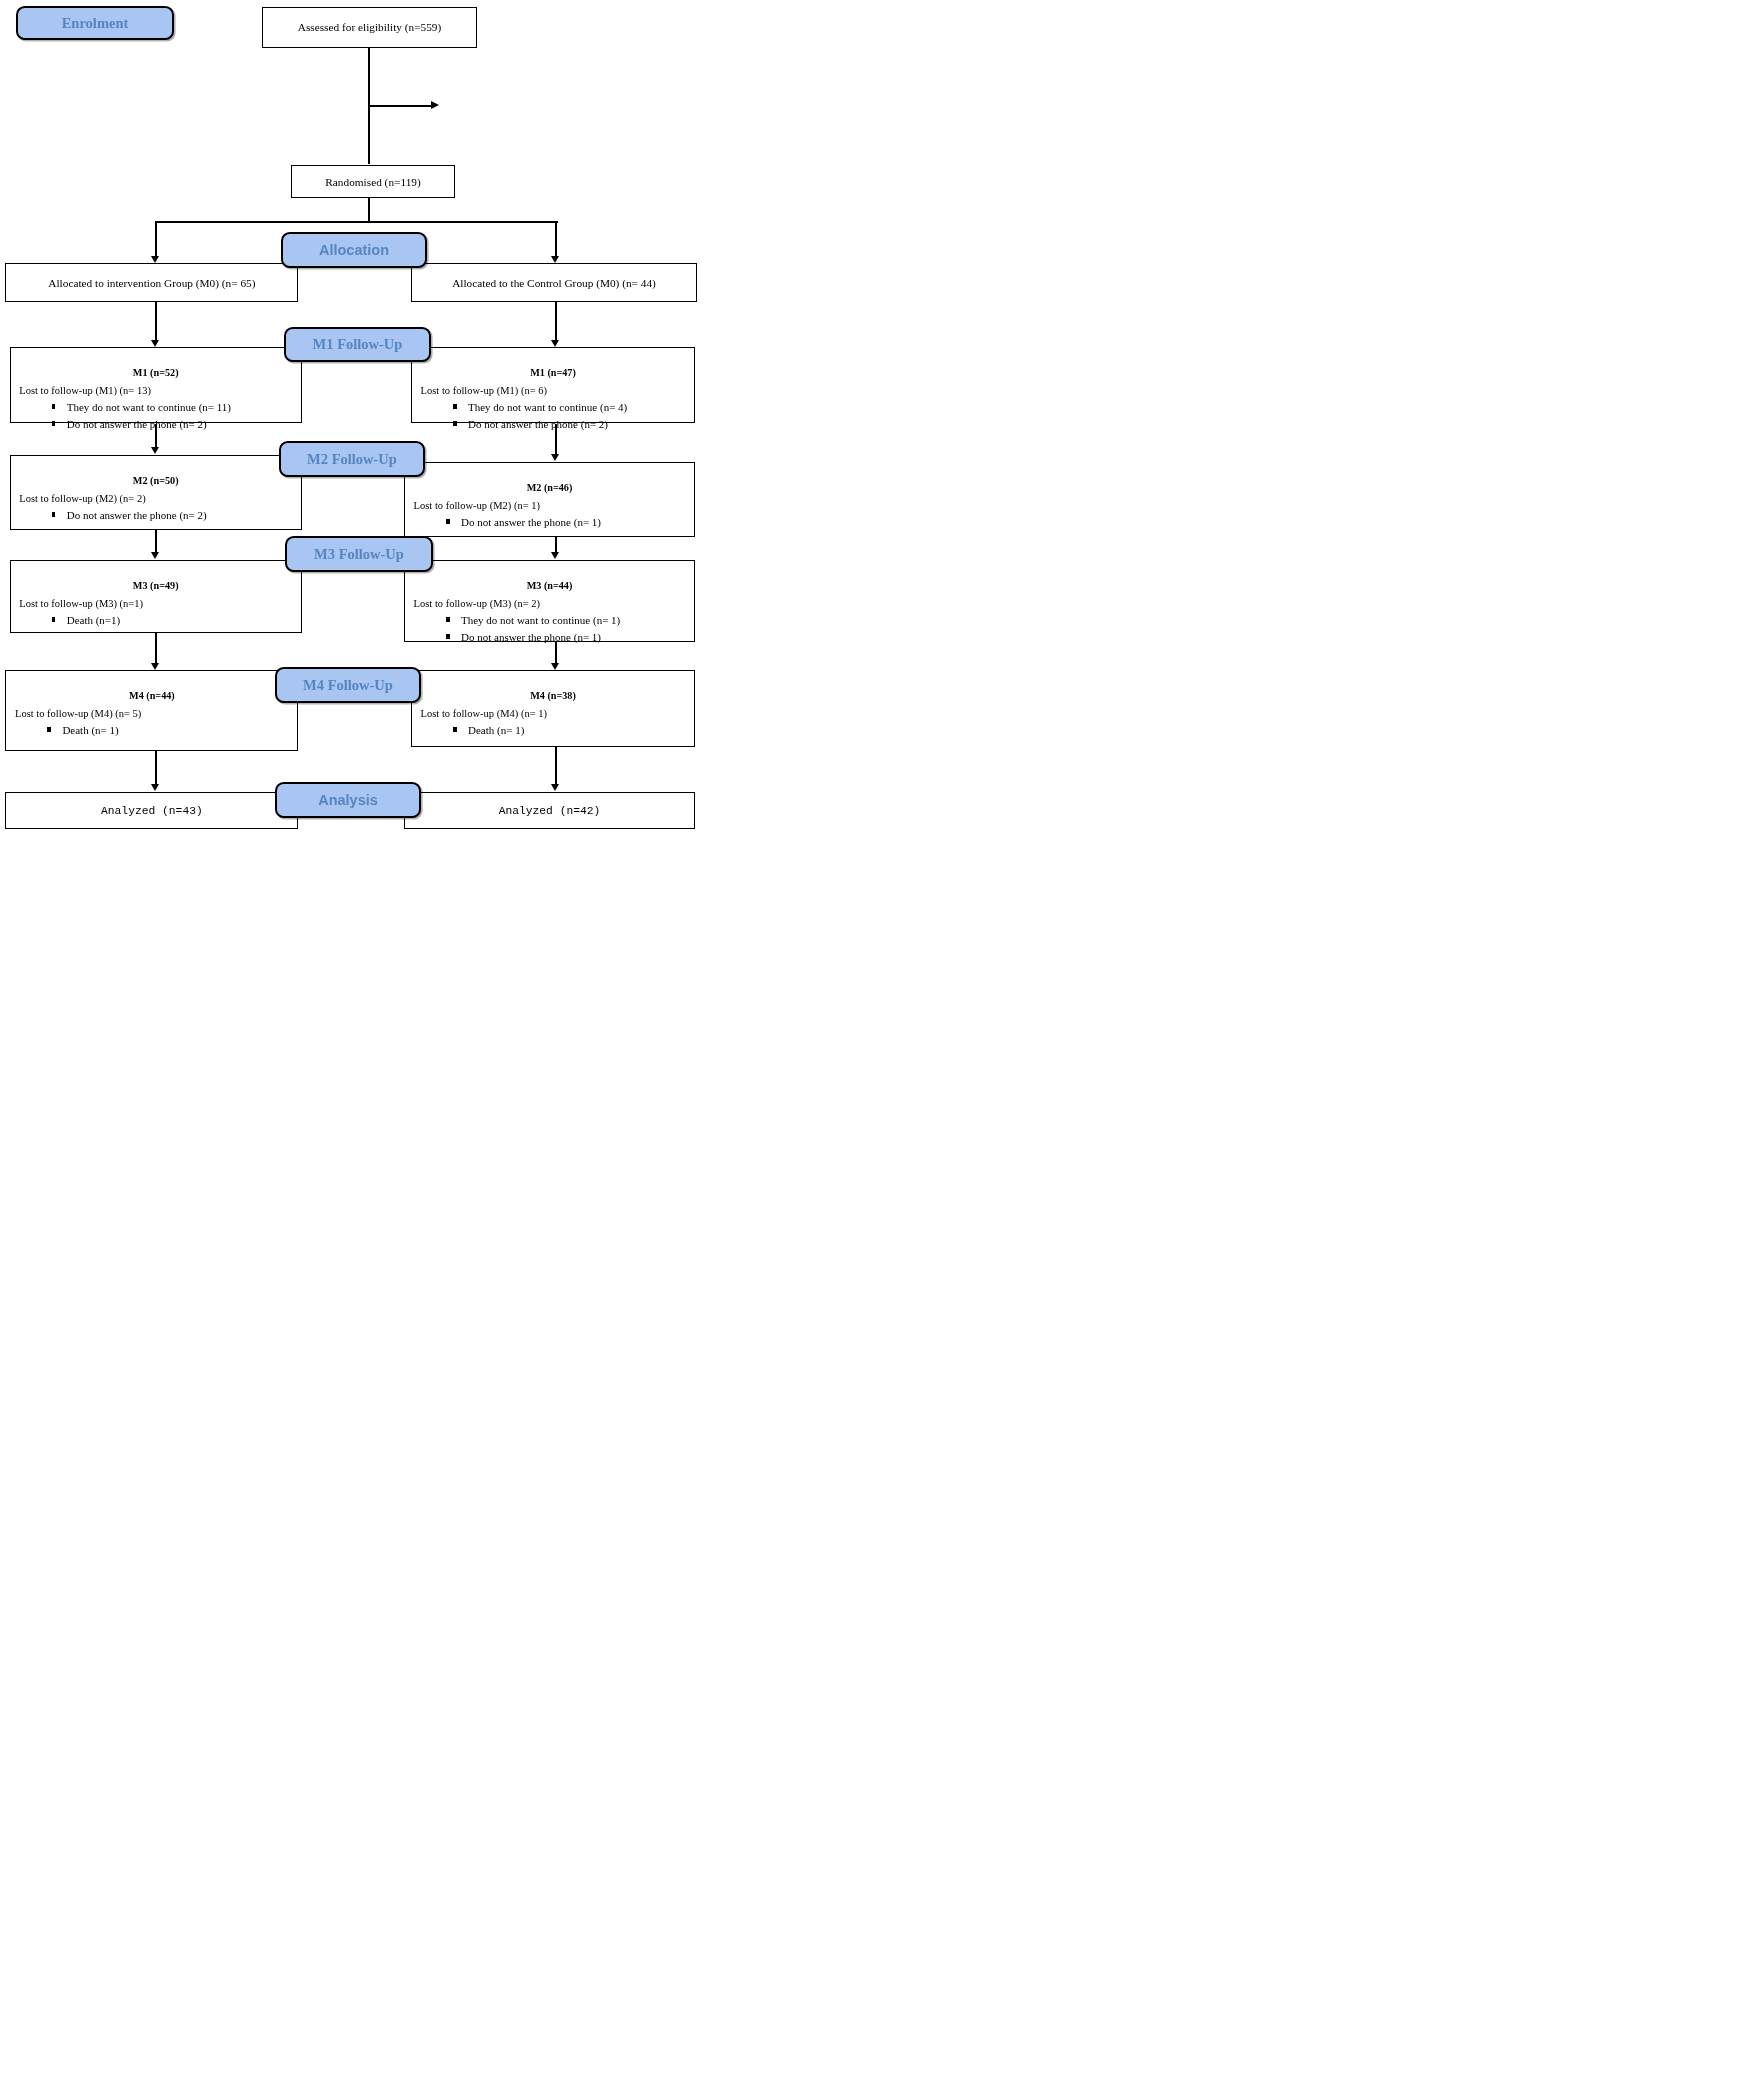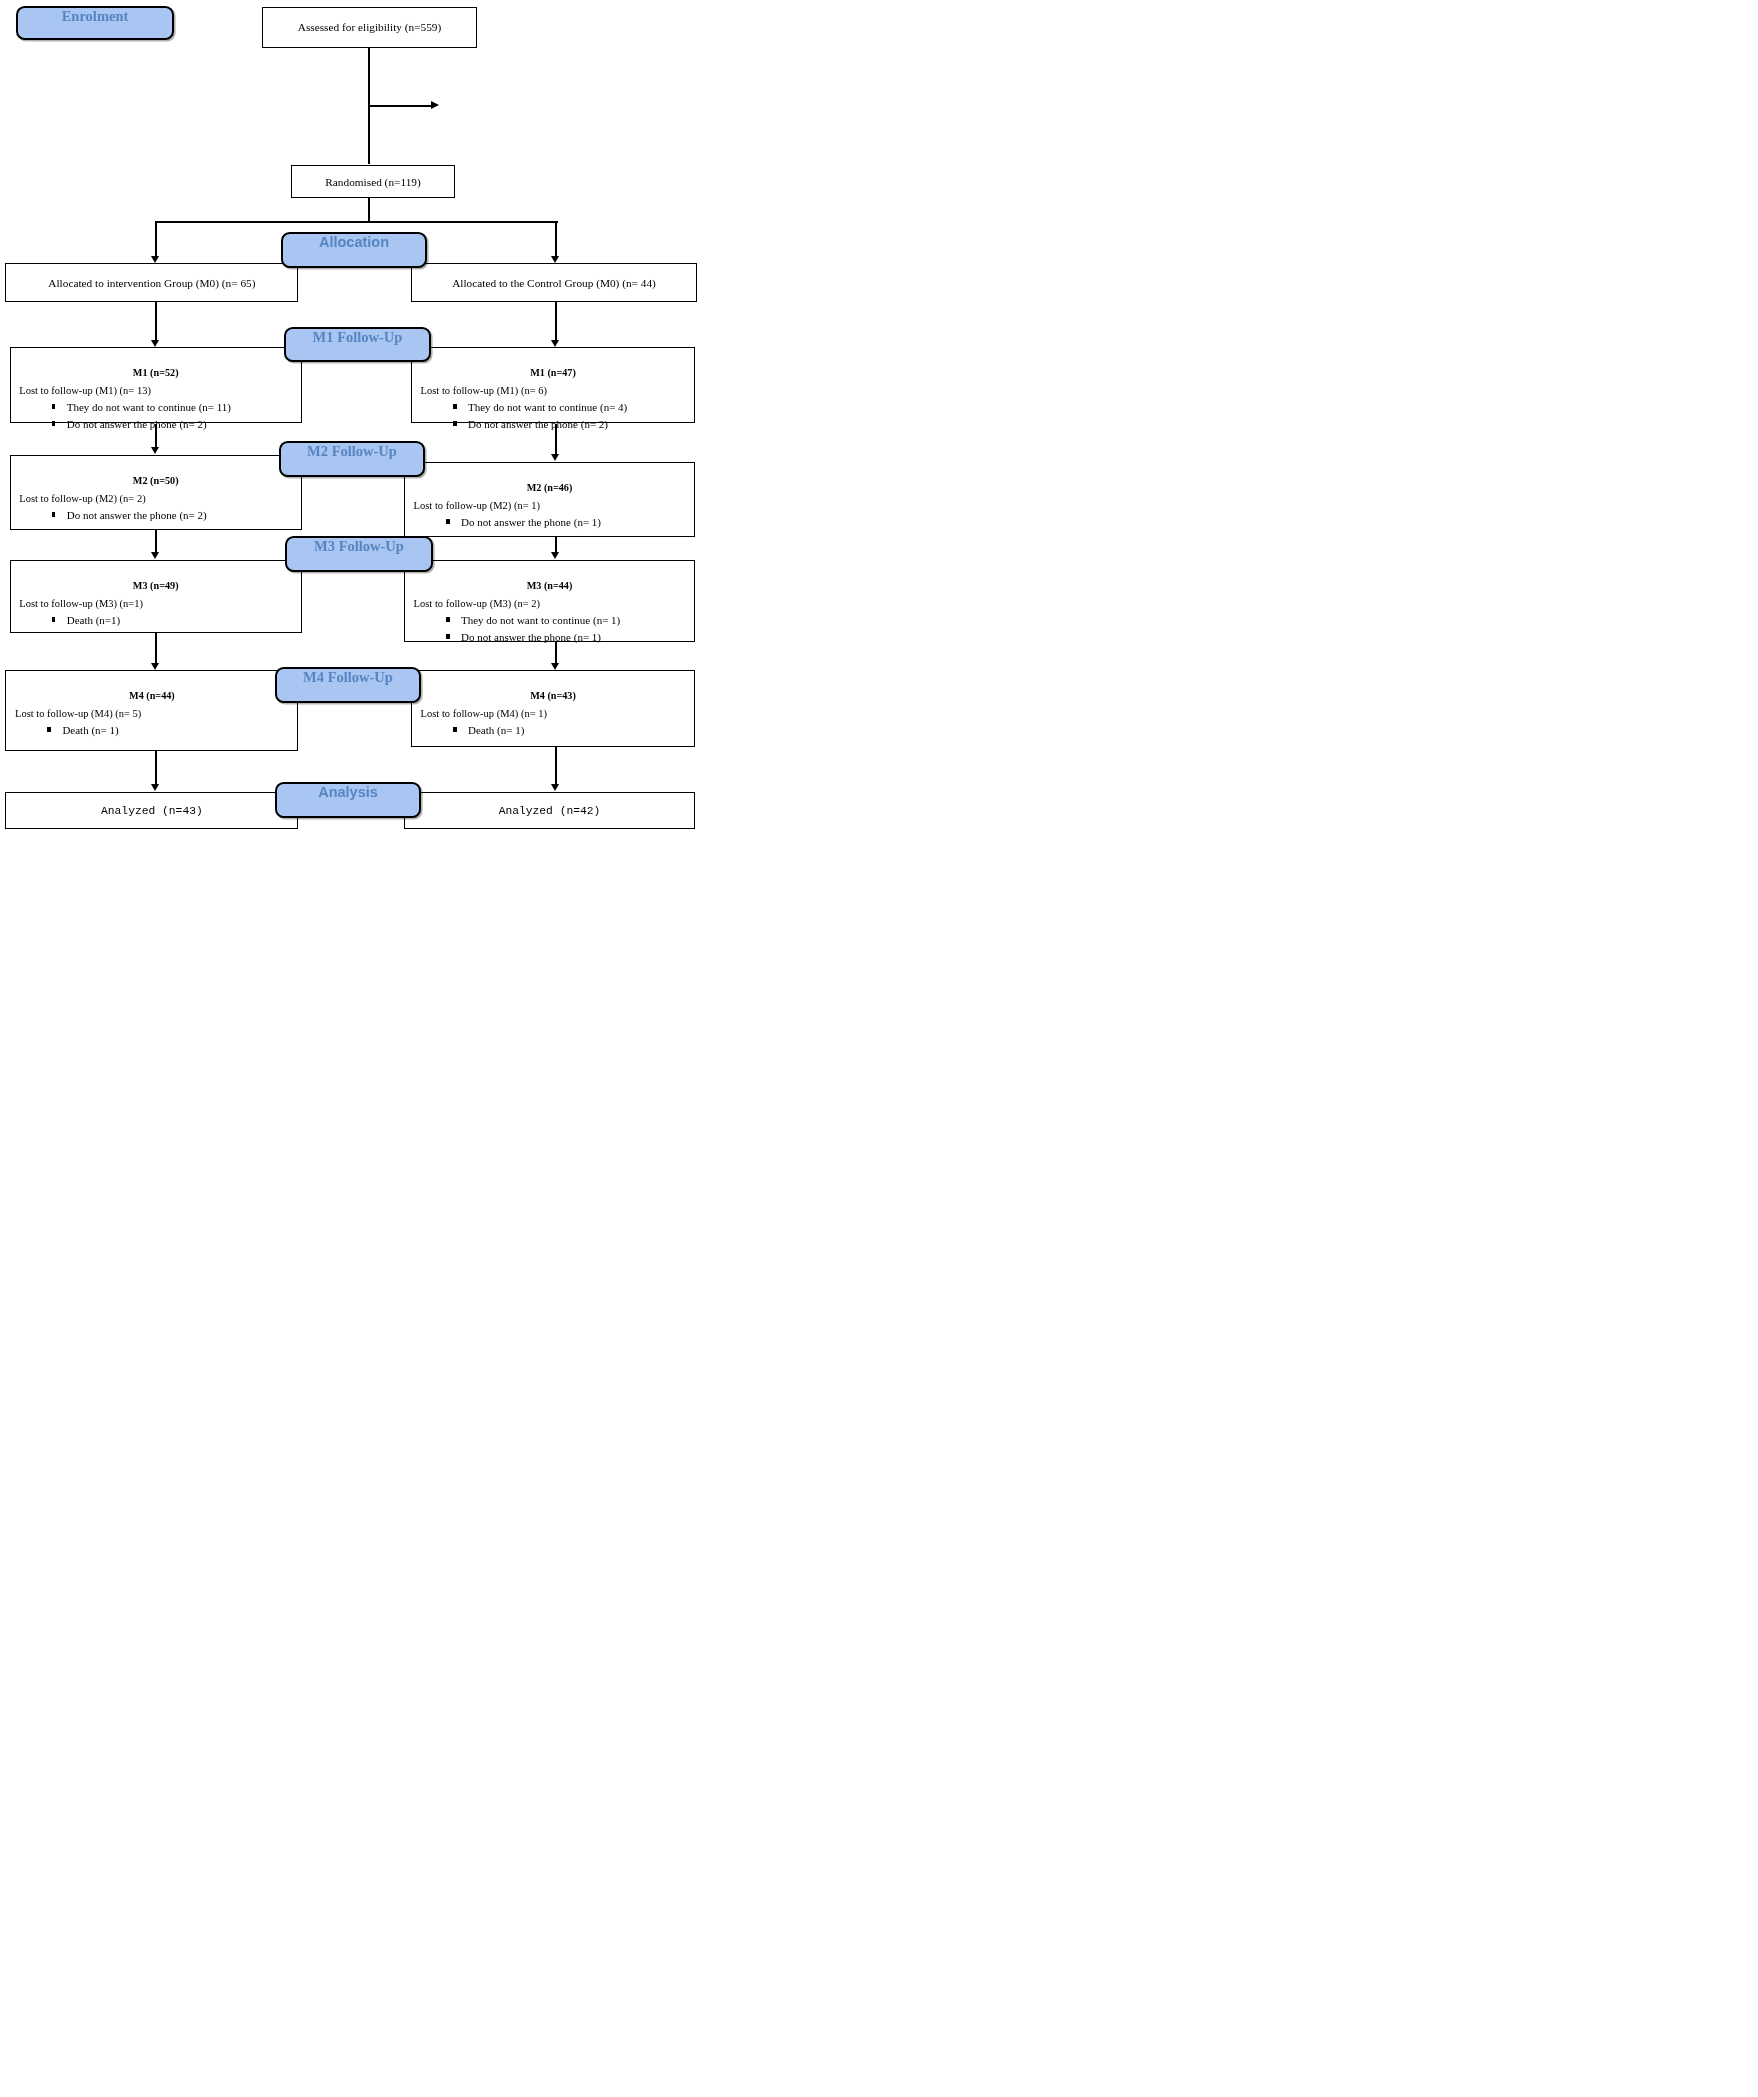--- a/index.html
+++ b/index.html
@@ -22,21 +22,21 @@
     border-left:8px solid var(--line,#000);}
   
   .box{position:absolute;background:var(--box-bg,#fff);
     border:1.6px solid var(--box-border,#000);box-sizing:border-box;}
   .center-text{width:100%;height:100%;display:flex;align-items:center;justify-content:center;
     text-align:center;font-size:11.3px;}
   .sans{font-family:Liberation Mono, monospace;}
   
   .hdr{position:absolute;background:var(--header-fill,#A9C5F1);
     border:2.2px solid var(--box-border,#000);border-radius:8.6px;box-sizing:border-box;
-    display:flex;align-items:flex-start;justify-content:center;
+    display:flex;align-items:center;justify-content:center;
     box-shadow:1.6px 1.6px 0 rgba(0,0,0,0.30);
     font-weight:bold;font-size:14.5px;color:var(--header-text,#5586C2);
     z-index:5;}
   .hdr-serif{font-family:"Liberation Serif","DejaVu Serif",serif;}
   .hdr-sans{font-family:"Liberation Sans","DejaVu Sans",sans-serif;}
   
   .mtitle{margin-top:19px;text-align:center;font-weight:bold;font-size:10.2px;}
   .mlost{margin:6.5px 0 0 8.6px;font-size:10.5px;}
   ul.bullets{list-style:none;margin:5.4px 0 0 0;padding:0;}
   ul.bullets.square{padding-left:56px;}
@@ -156,21 +156,21 @@
   </div>
 
   <div class="box" style="left:5.4px;top:670px;width:293px;height:81px">
     <div class="mtitle">M4 (n=44)</div>
     <div class="mlost">Lost to follow-up (M4) (n= 5)</div>
     <ul class="bullets square">
         <li>Death (n= 1)</li>
       </ul>
   </div>
   <div class="box" style="left:411px;top:670px;width:284px;height:77px">
-    <div class="mtitle">M4 (n=43)</div>
+    <div class="mtitle">M4 (n=38)</div>
     <div class="mlost">Lost to follow-up (M4) (n= 1)</div>
     <ul class="bullets square">
         <li>Death (n= 1)</li>
       </ul>
   </div>
 
   <div class="box" style="left:5.4px;top:792px;width:293px;height:37px">
     <div class="center-text sans">Analyzed (n=43)</div>
   </div>
   <div class="box" style="left:404px;top:792px;width:291px;height:37px">

